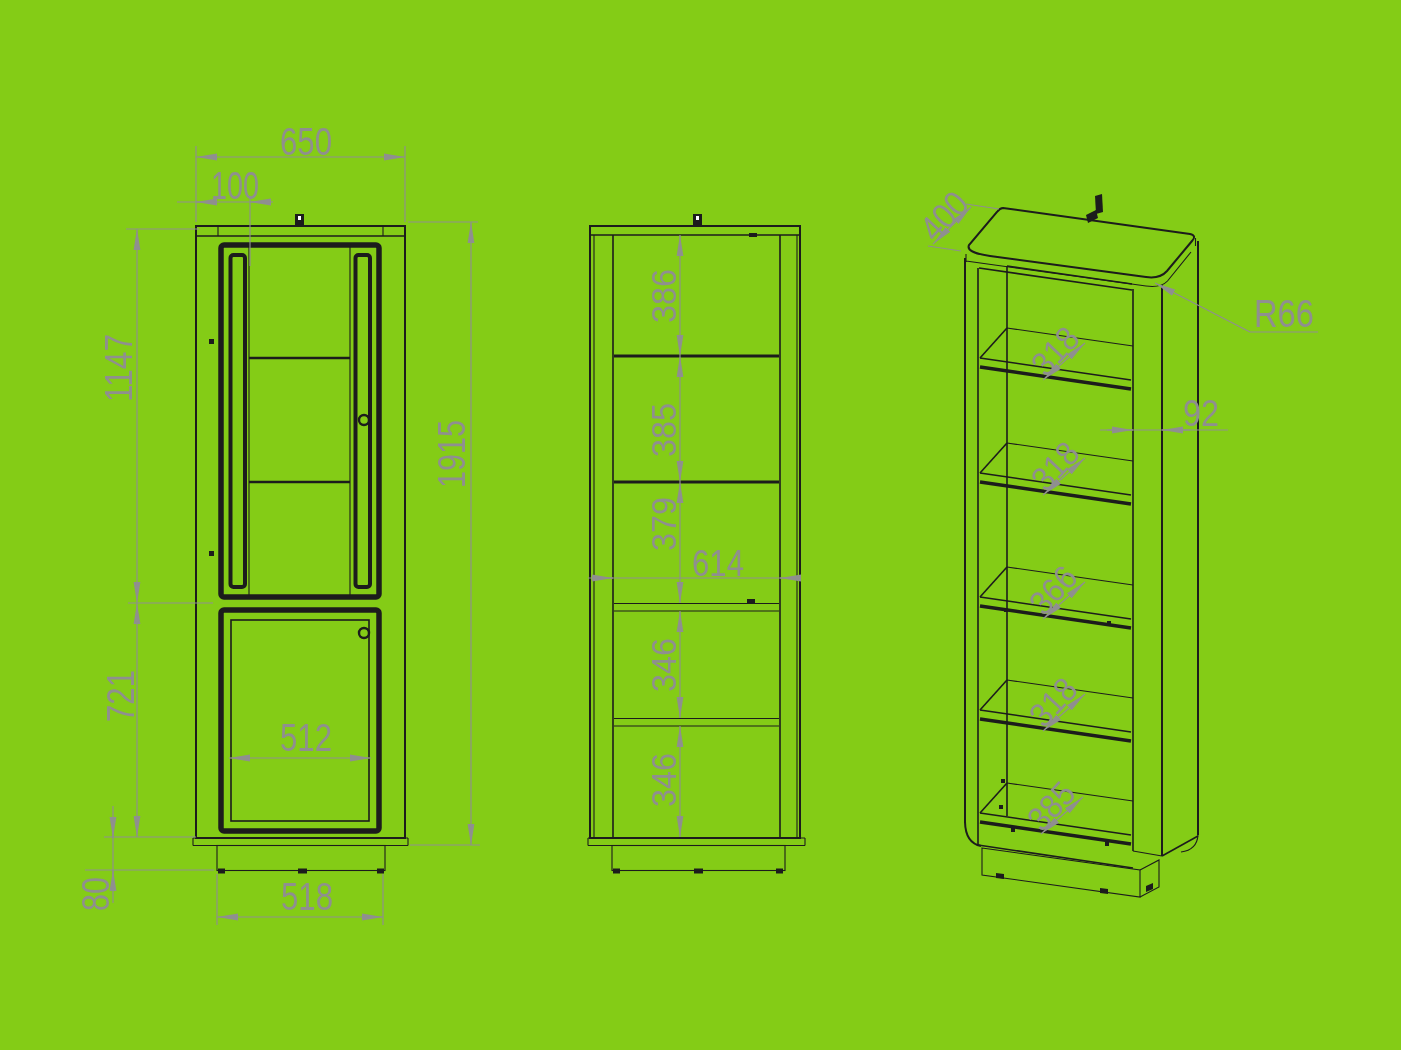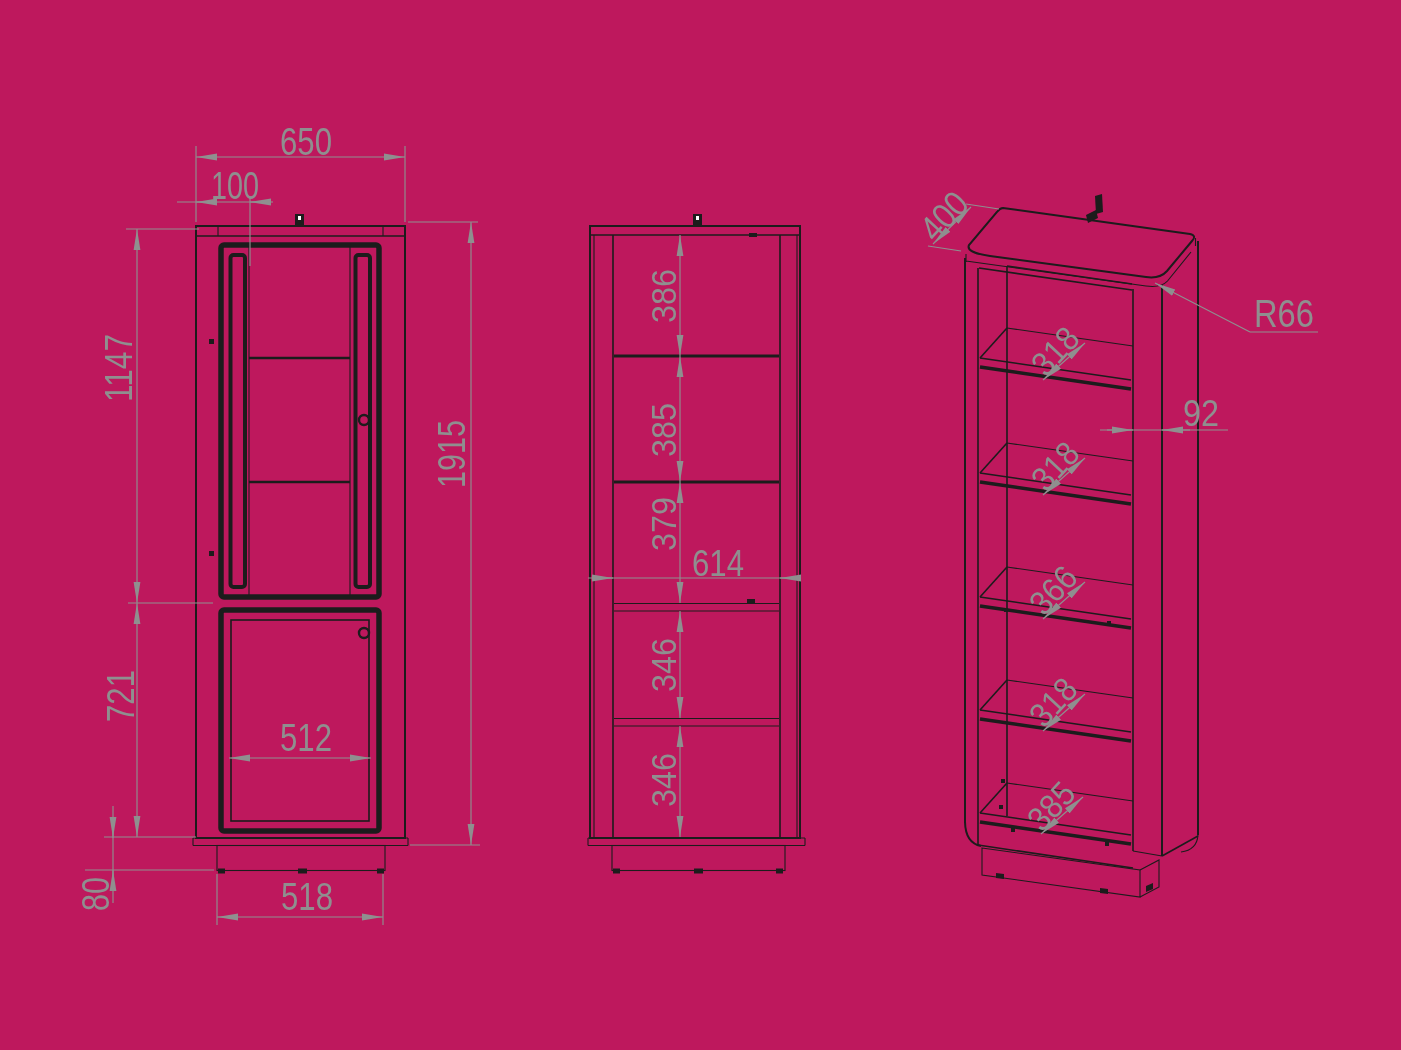--- a/index.html
+++ b/index.html
@@ -1,16 +1,16 @@
 <!DOCTYPE html>
 <html><head>
 <meta charset="utf-8">
 <style>
   html,body{margin:0;padding:0;background:#ffffff;}
-  .stage{width:1401px;height:1050px;position:relative;background:#be185d;overflow:hidden;}
+  .stage{width:1401px;height:1050px;position:relative;background:#84cc16;overflow:hidden;}
   svg{display:block;}
   
   .k  {stroke:#1c1c1c;fill:none;stroke-width:2;}
   .k1 {stroke:#1c1c1c;fill:none;stroke-width:1.1;}
   .k15{stroke:#1c1c1c;fill:none;stroke-width:1.6;}
   .k24{stroke:#1c1c1c;fill:none;stroke-width:2.4;}
   .k3 {stroke:#1c1c1c;fill:none;stroke-width:3.2;}
   .k35{stroke:#1c1c1c;fill:none;stroke-width:3.6;}
   .k4 {stroke:#1c1c1c;fill:none;stroke-width:4;}
   .door{stroke:#1c1c1c;fill:none;stroke-width:5.5;}

